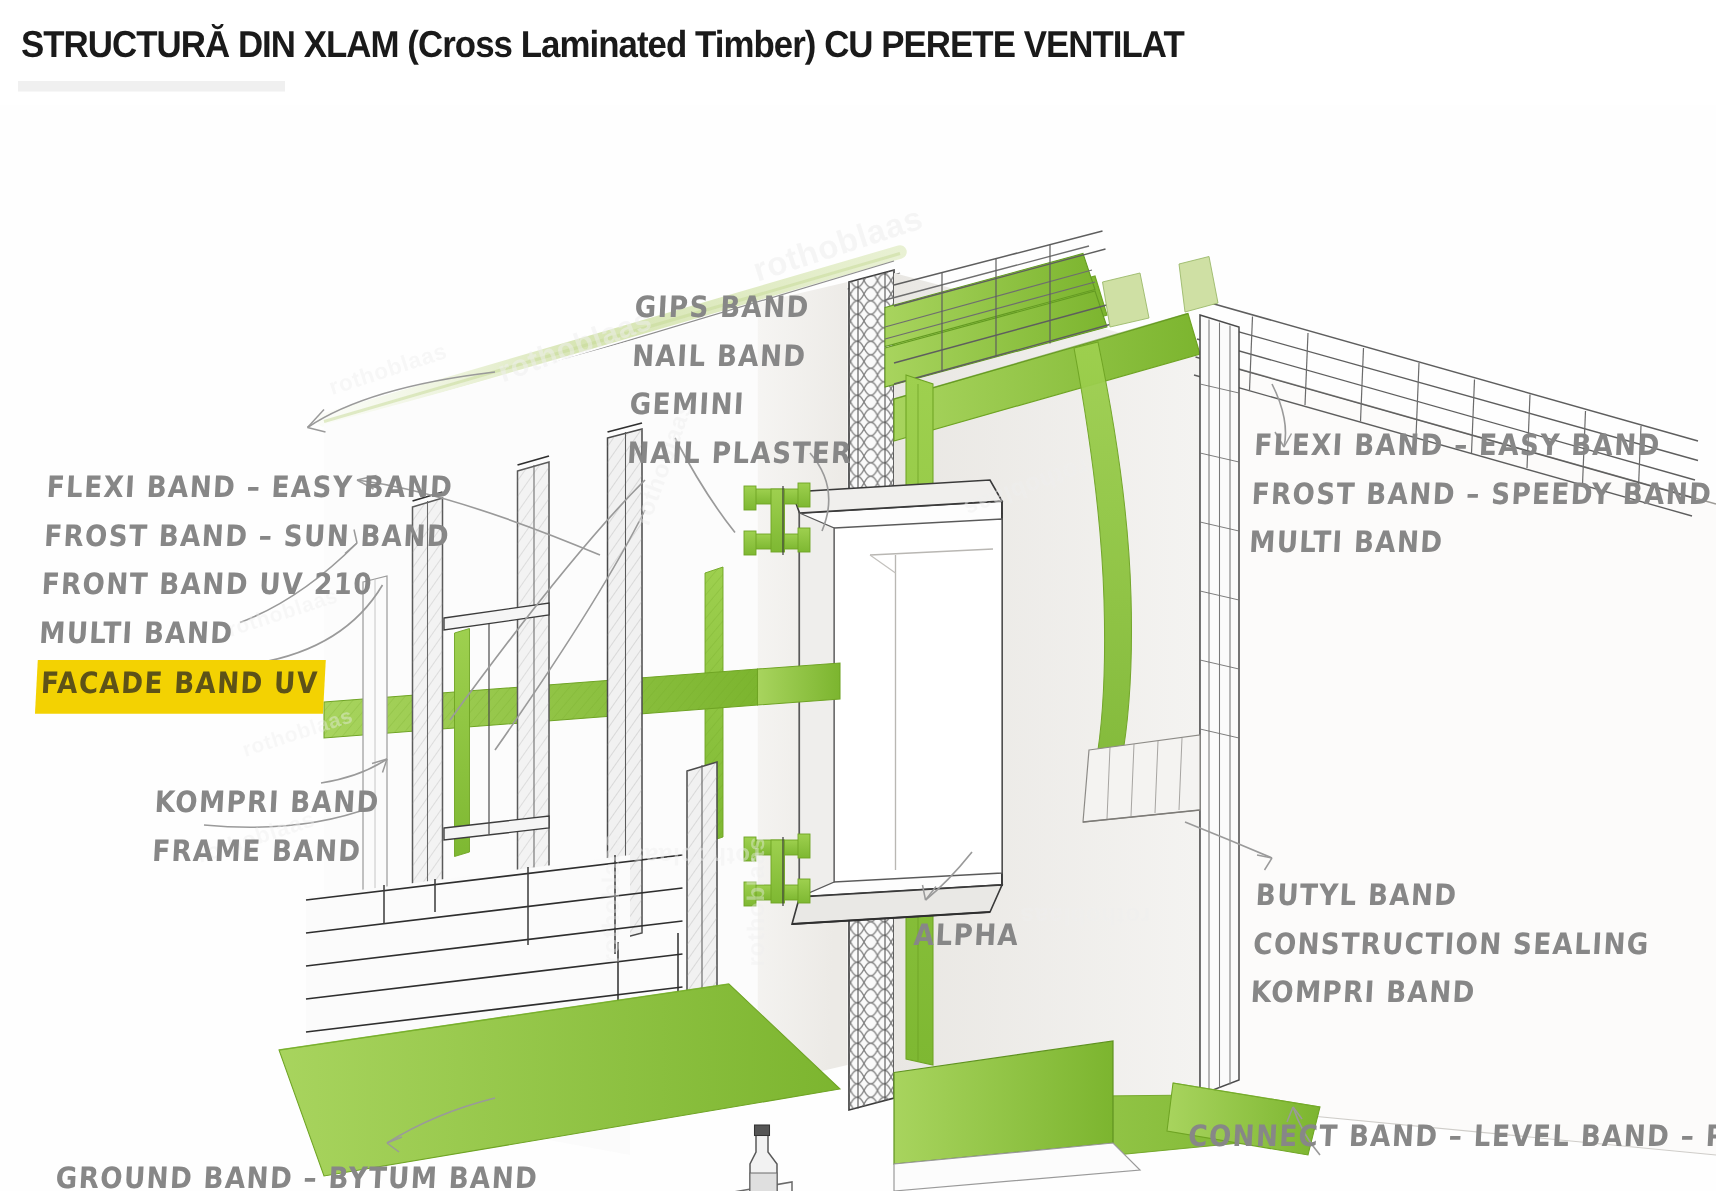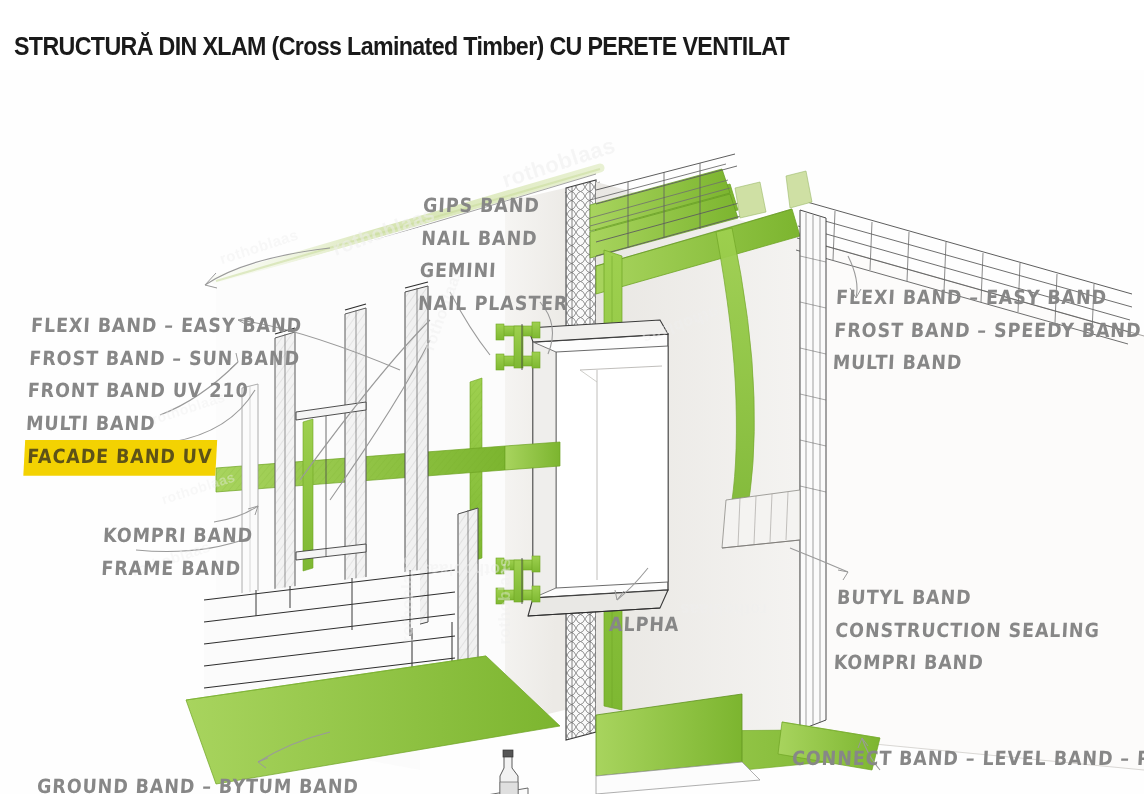--- a/index.html
+++ b/index.html
@@ -9,21 +9,20 @@
     font-family:"DejaVu Sans",sans-serif;
     overflow:hidden;
     position:relative;
   }
   .page{position:absolute;inset:0;background:#fff;}
 
   
   .header{
     position:absolute;left:0;top:0;width:1144px;height:70px;
     background:#ffffff;
-    margin-top:16px;
   }
   .title{
     position:absolute;left:14px;top:16px;
     font-family:"Liberation Sans",sans-serif;
     font-weight:bold;
     font-size:25px;
     letter-spacing:-0.7px;
     color:#1a1a1a;
     white-space:nowrap;
     transform:scaleX(0.93);

